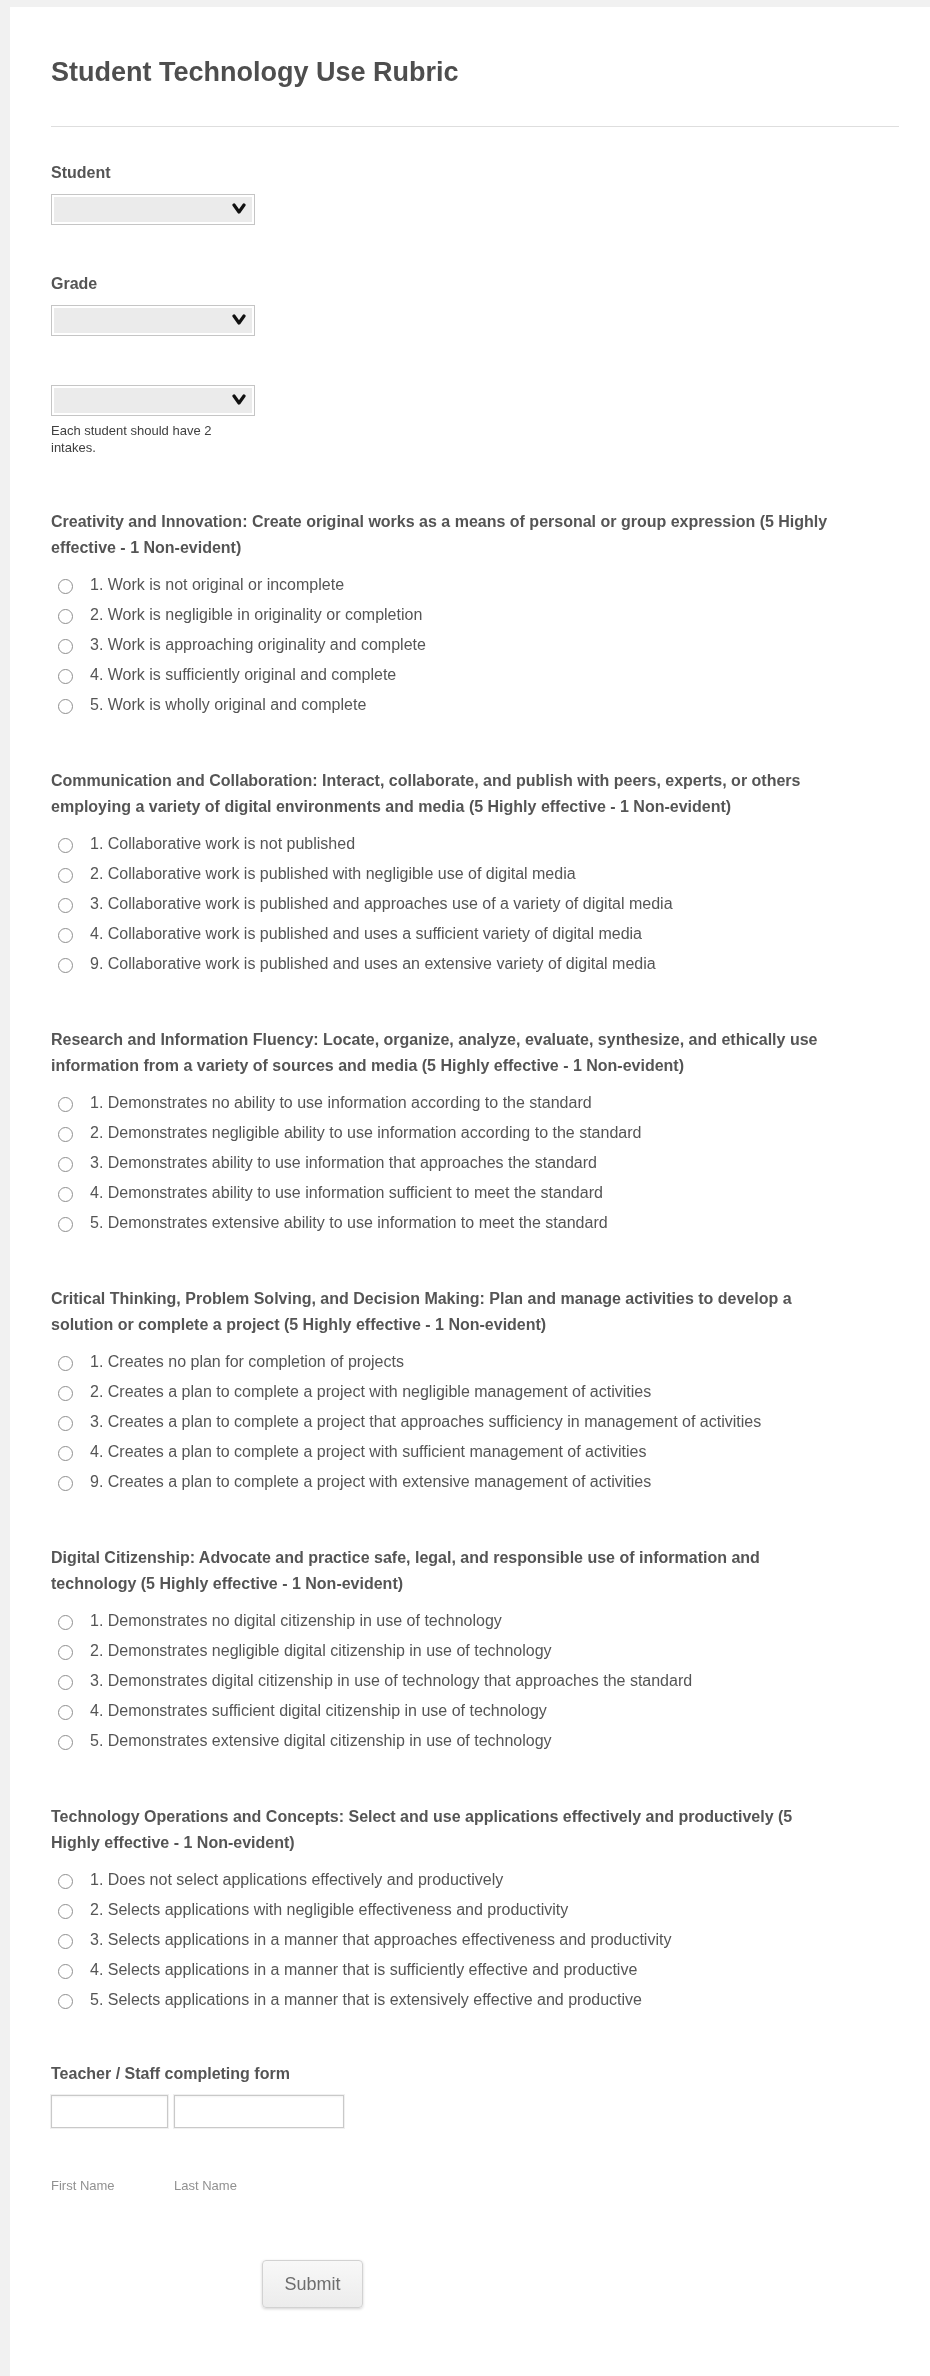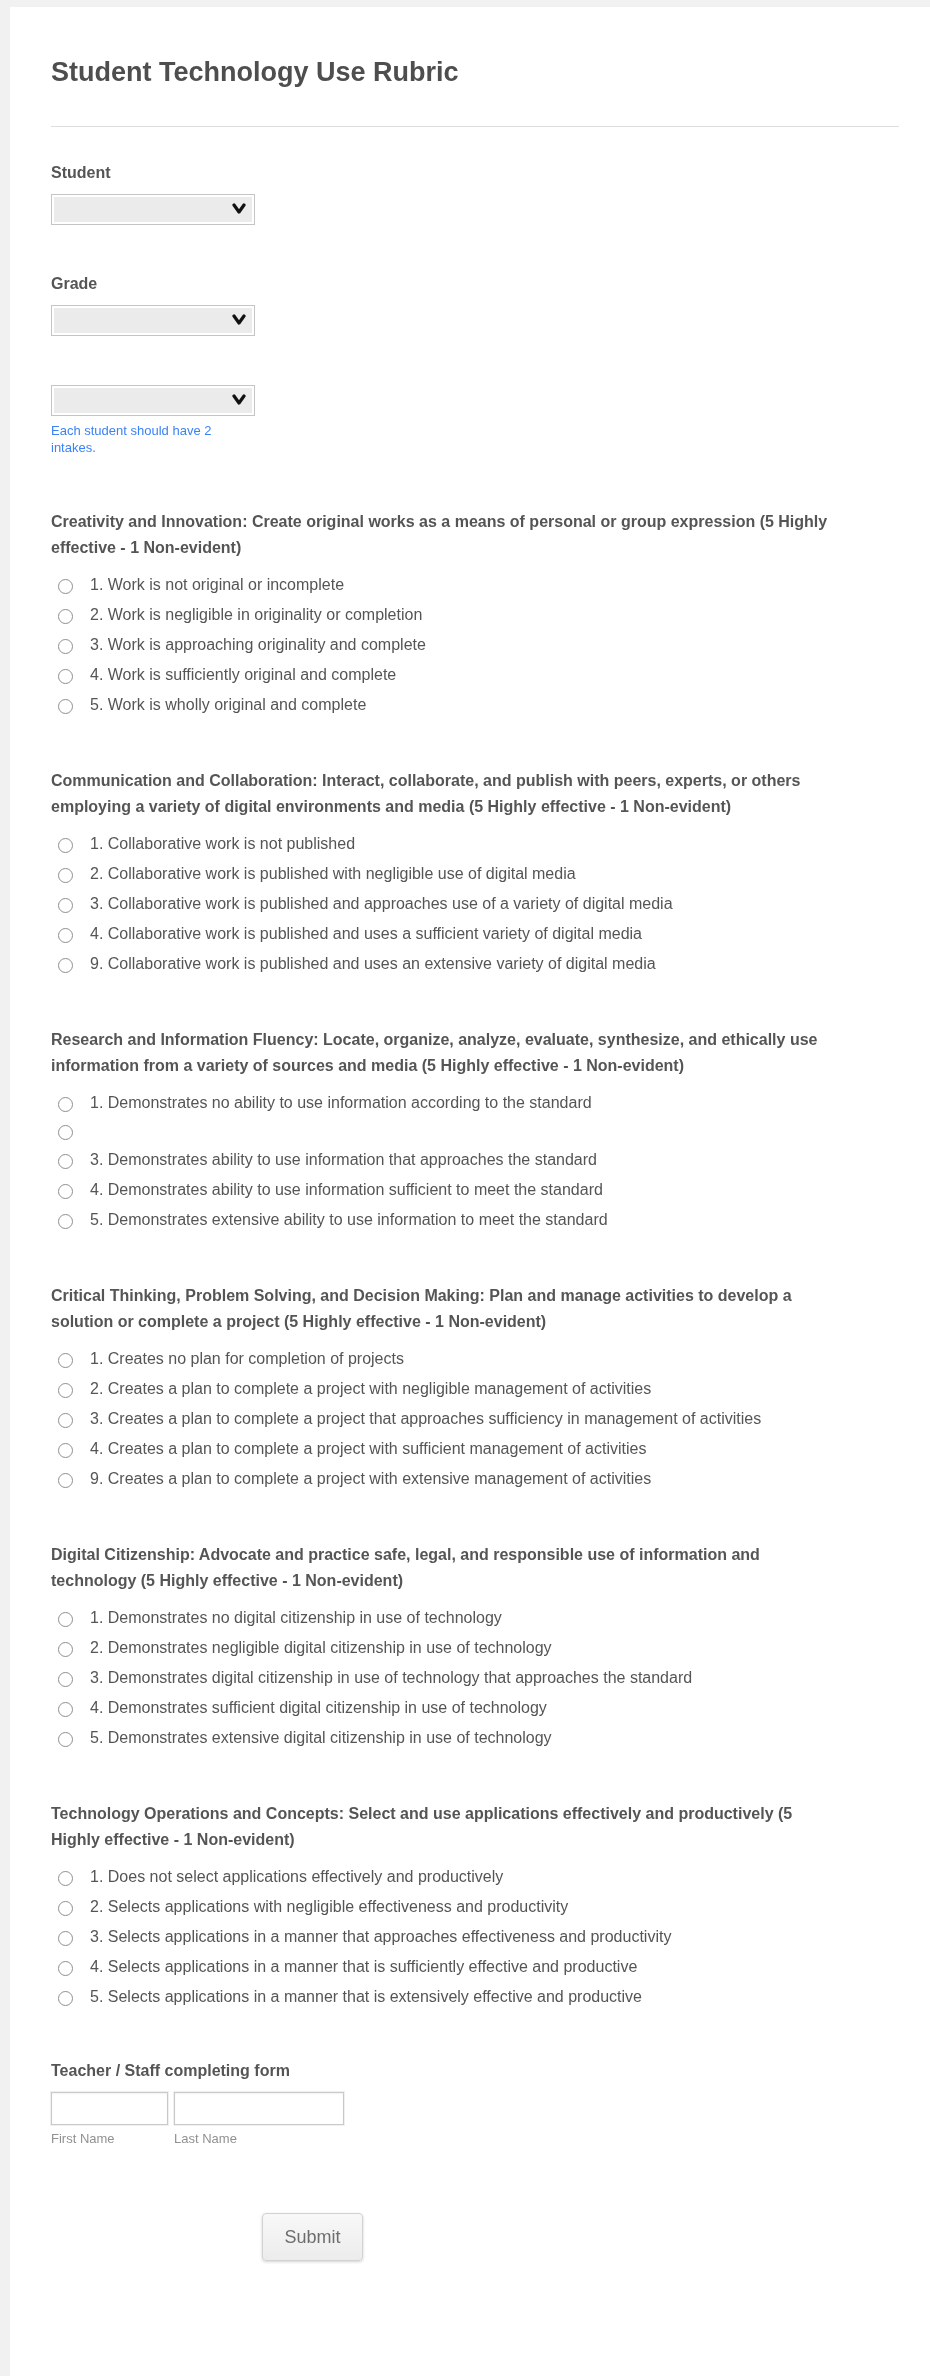--- a/index.html
+++ b/index.html
@@ -36,21 +36,21 @@
     box-shadow: inset 0 0 0 2px #ffffff;
     border-radius:0;
     font-size:14px; color:#555;
     padding:0 28px 0 8px;
   }
   .chev {
     position:absolute; right:9px; top:9px; pointer-events:none;
     width:14px; height:12px;
   }
   .hint {
-    font-size:13px; color:#3b82f6; line-height:17px;
+    font-size:13px; color:#404040; line-height:17px;
     max-width:200px; margin-top:6px;
   }
   .gap-lg { margin-top:49px; }
   .section { margin-top:53px; }
   .section-heading {
     font-size:16px; font-weight:bold; color:#555;
     line-height:26px; max-width:792px; margin:0 0 14px 0;
   }
   .option {
     display:flex; align-items:center;
@@ -60,21 +60,21 @@
     flex:none; width:13px; height:13px; border-radius:50%;
     border:1.5px solid #8f8f8f; background:#fff;
     margin:2px 0 0 7px; display:inline-block;
   }
   .option-label {
     font-size:16px; color:#555; line-height:20px;
     margin-left:17px; max-width:726px;
   }
   .teacher-block { margin-top:54px; }
   .name-row { display:flex; margin-top:10px; }
-  .name-col { display:flex; flex-direction:column; }
+  .name-col { display:flex; flex-direction:column;gap:44px; }
   input.name-input {
     box-sizing:border-box; height:33px; background:#fff;
     border:1px solid #c9c9c9; box-shadow: inset 0 1px 2px rgba(0,0,0,0.05), 0 0 0 1px #f0f0f0;
     font-size:14px; color:#555; padding:0 6px;
   }
   .fn { width:117px; margin-right:6px; }
   .ln { width:170px; }
   .sublabel { font-size:13px; color:#919191; margin-top:6px; line-height:16px; }
   .submit-row { margin-top:66px; }
   button.submit-btn {
@@ -189,20 +189,21 @@
   <div class="section">
     <div class="section-heading">Research and Information Fluency: Locate, organize, analyze, evaluate, synthesize, and ethically use information from a variety of sources and media (5 Highly effective - 1 Non-evident)</div>
     <div class="options">
   <div class="option">
     <span class="radio" role="radio" aria-checked="false"></span>
     <span class="option-label">1. Demonstrates no ability to use information according to the standard</span>
   </div>
 
   <div class="option">
     <span class="radio" role="radio" aria-checked="false"></span>
+    <span class="option-label">2. Demonstrates negligible ability to use information according to the standard</span>
   </div>
 
   <div class="option">
     <span class="radio" role="radio" aria-checked="false"></span>
     <span class="option-label">3. Demonstrates ability to use information that approaches the standard</span>
   </div>
 
   <div class="option">
     <span class="radio" role="radio" aria-checked="false"></span>
     <span class="option-label">4. Demonstrates ability to use information sufficient to meet the standard</span>

